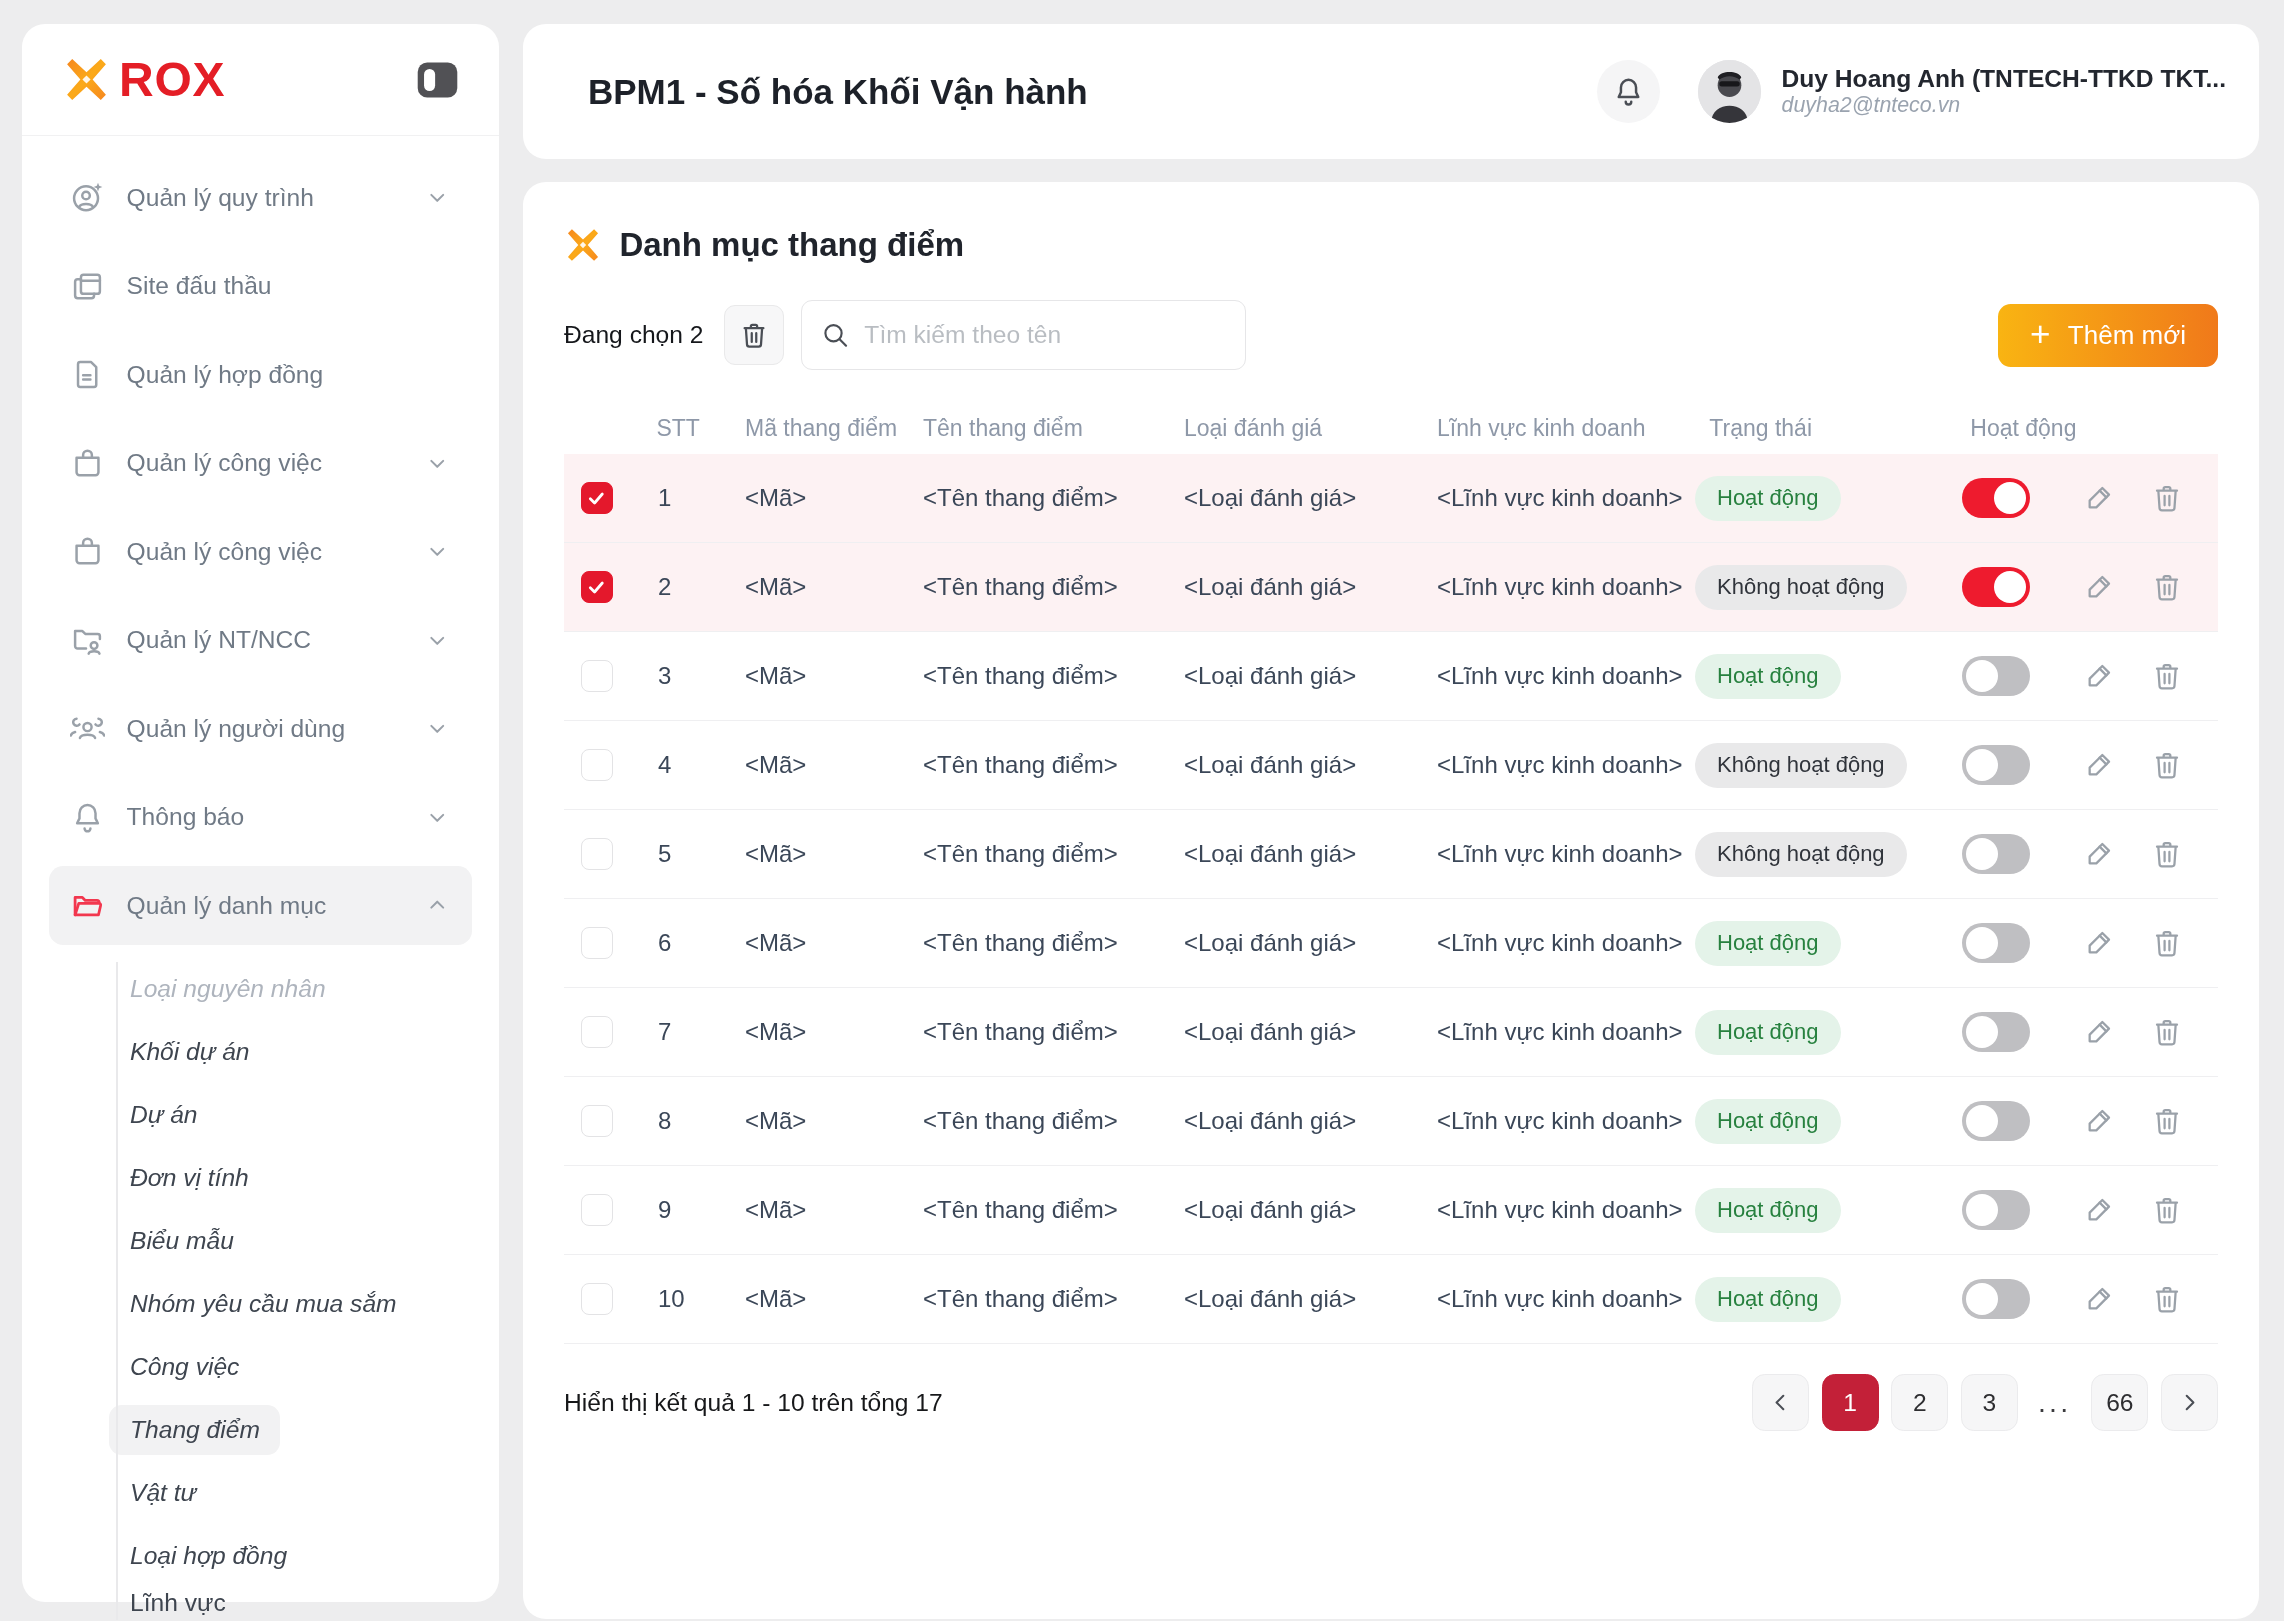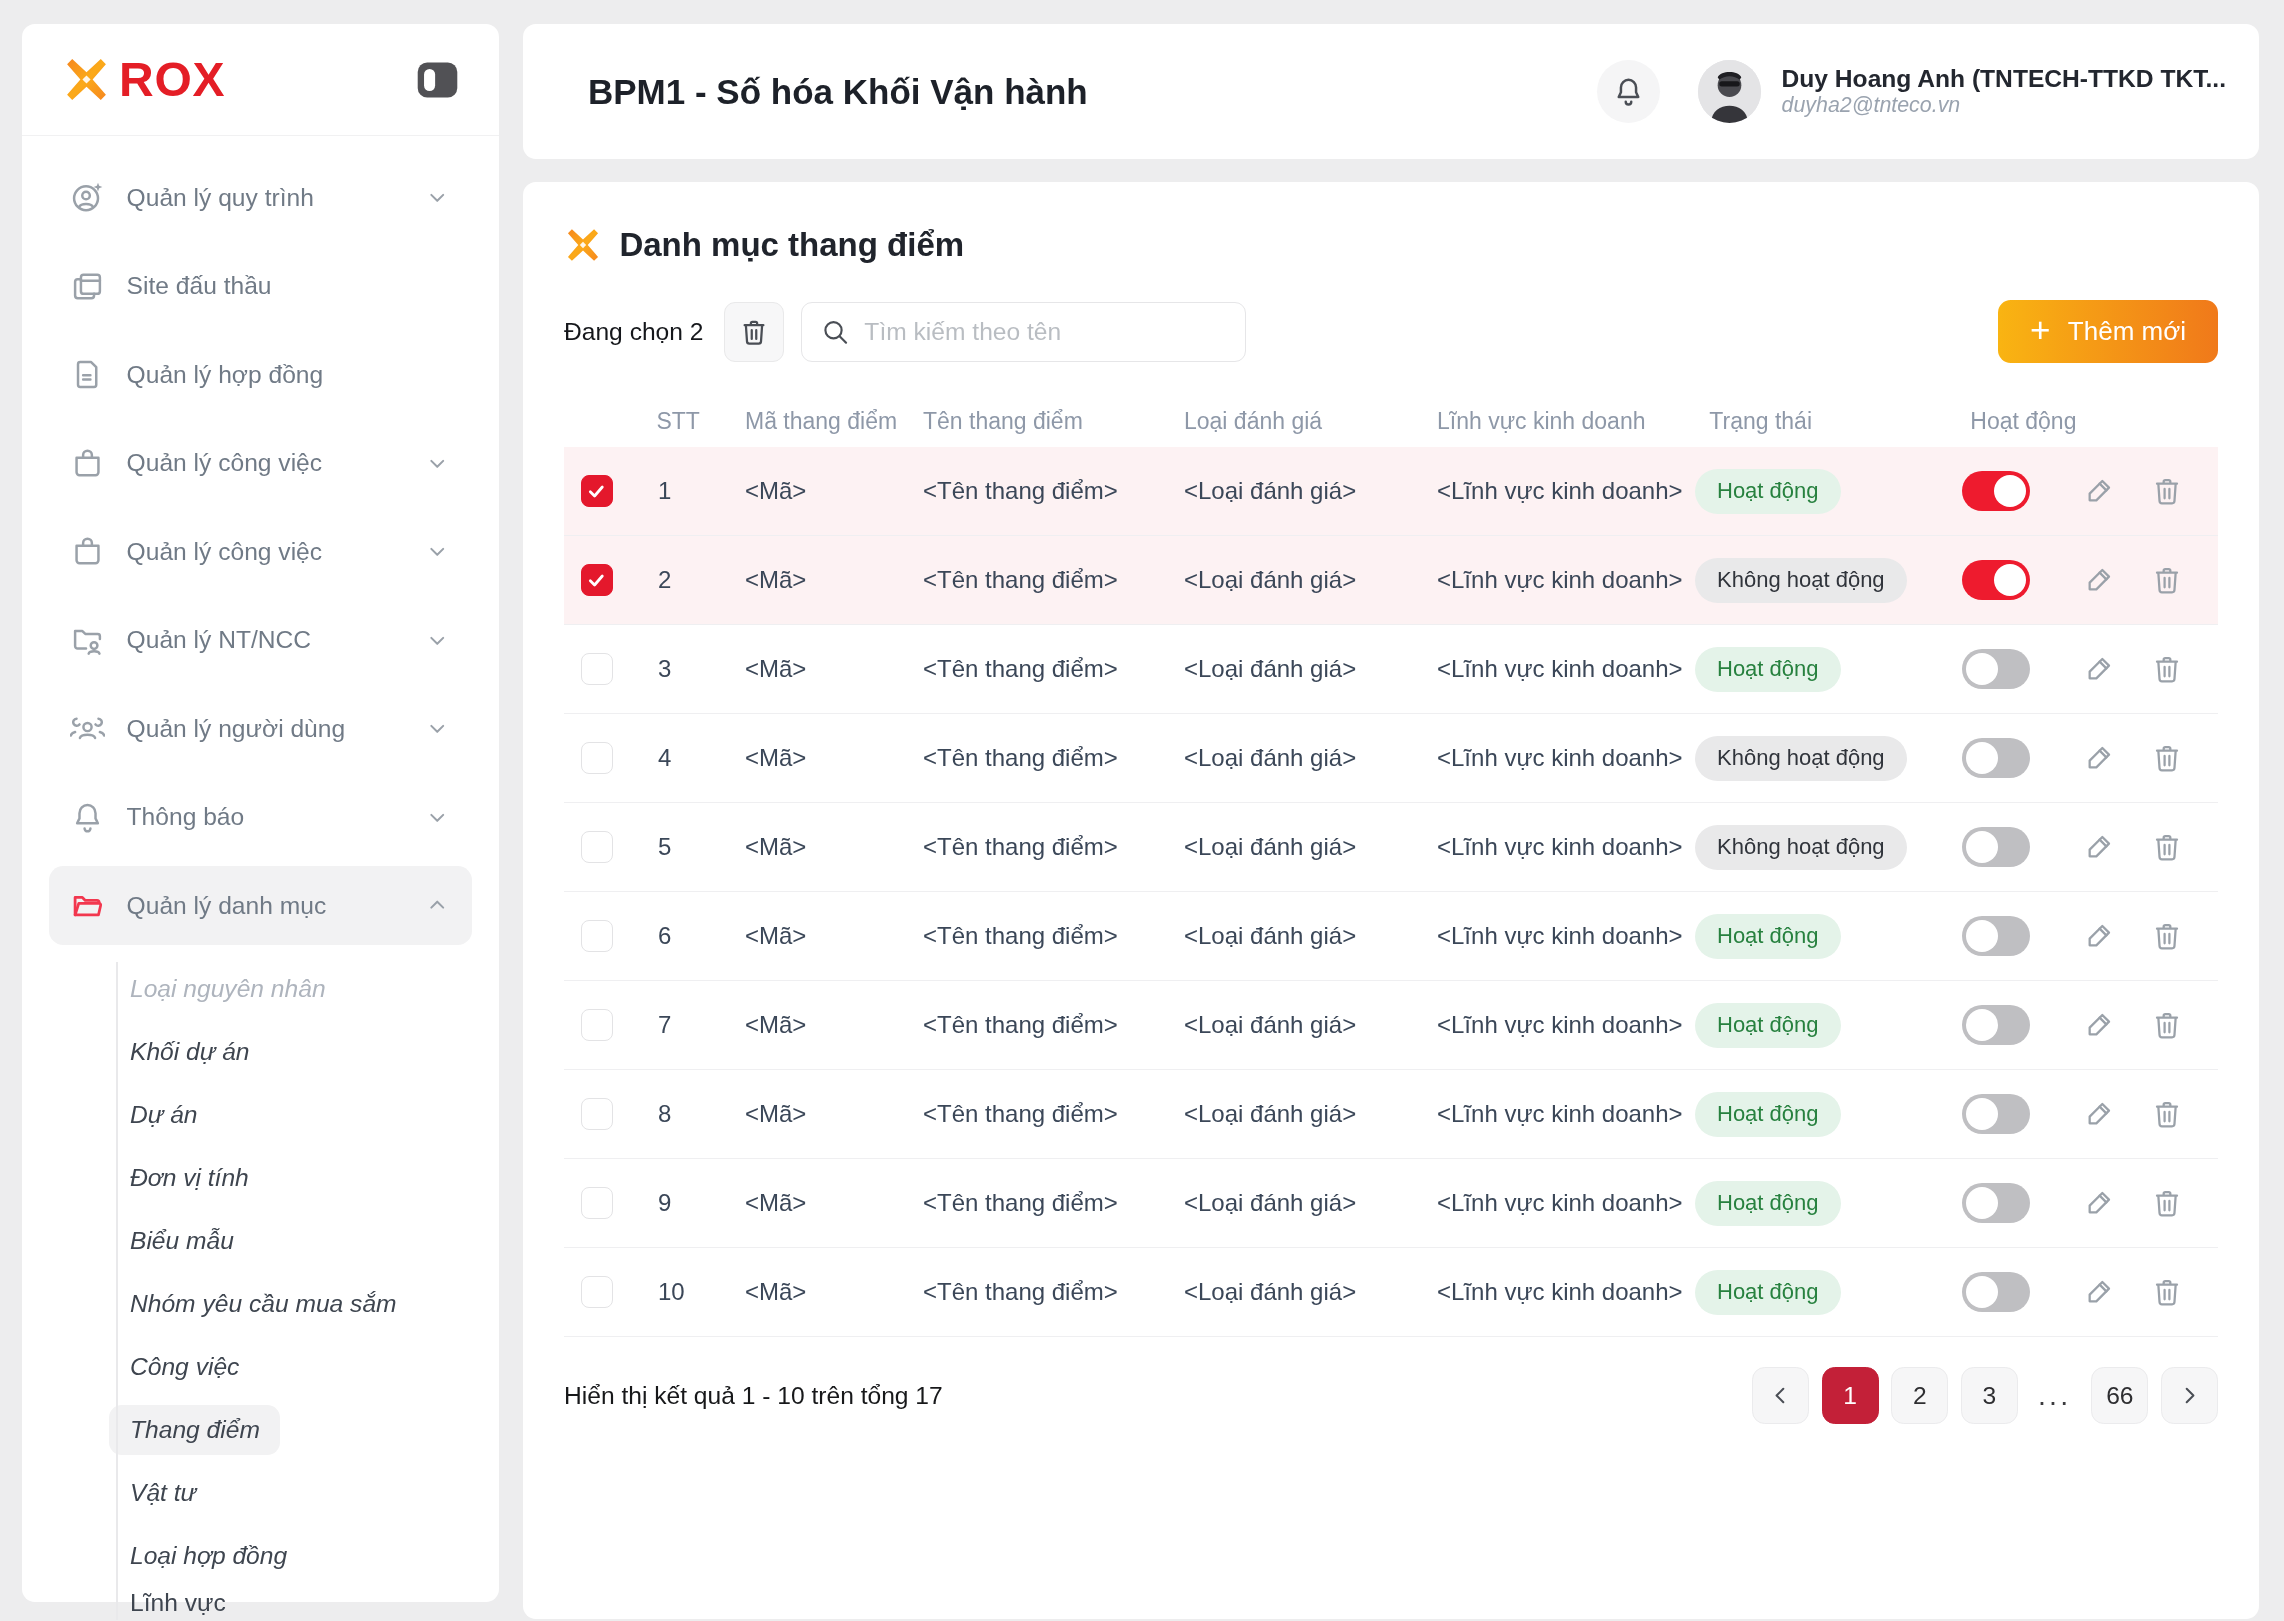--- a/index.html
+++ b/index.html
@@ -3,21 +3,21 @@
 <meta charset="utf-8">
 <style>
   * { margin:0; padding:0; box-sizing:border-box; }
   html,body { width:2284px; height:1622px; overflow:hidden; }
   body {
     background:#ededee;
     font-family:"Liberation Sans","DejaVu Sans",sans-serif;
     color:#3b4758;
     position:relative;
   }
-  .card { background:#fff; border-radius:13px; position:absolute; }
+  .card { background:#fff; border-radius:23px; position:absolute; }
 
   
   #sidebar { left:22px; top:24px; width:477px; height:1578px; }
   .logo-row { height:112px; display:flex; align-items:center; padding:0 40px; border-bottom:0.8px solid #f1f1f2; }
   .logo-mark { width:49px; height:49px; }
   .logo-text { font-size:48px; font-weight:800; color:#e41e26; letter-spacing:0.8px; margin-left:8px; line-height:1; }
   .collapse-btn { margin-left:auto; width:43px; height:38px; cursor:pointer; }
   nav.menu { padding:22px 27px 0 27px; }
   .side-item { display:flex; align-items:center; height:79px; margin-bottom:9.5px; padding:0 20.6px; border-radius:14.3px; cursor:pointer; }
   .side-item.active { background:#f2f2f3; }
@@ -43,21 +43,21 @@
   .user-email { font-size:21.4px; color:#9aa3af; margin-top:0;font-style:italic; }
 
   
   #main { left:523px; top:170px; width:1736px; height:1437px; padding:44px 41px 0 41px;margin-top:12px; }
   .heading-row { display:flex; align-items:center; }
   .heading-mark { width:38px; height:38px; }
   .heading-text { font-size:33px; font-weight:700; color:#20242c; margin-left:17.4px; }
   .controls-row { margin-top:36px; display:flex; align-items:center; }
   .sel-label { font-size:24.6px; color:#15171b; }
   .trash-btn { width:60px; height:60px; margin-left:20.6px; background:#f7f7f8; border:1.6px solid #e9e9ea; border-radius:11px; display:flex; align-items:center; justify-content:center; cursor:pointer; }
-  .search-box { margin-left:17.4px; width:445px; height:60px; border:1.6px solid #e6e6e8; border-radius:11px; display:flex; align-items:center; padding:0 19px; background:#fff; }
+  .search-box { margin-left:17.4px; width:445px; height:70px; border:1.6px solid #e6e6e8; border-radius:11px; display:flex; align-items:center; padding:0 19px; background:#fff; }
   .search-box input { border:none; outline:none; font-size:24.6px; margin-left:14.3px; width:100%; font-family:inherit; color:#333; }
   .search-box input::placeholder { color:#b9bdc2; }
   .add-btn { margin-left:auto; height:63px; padding:0 32px; border:none; border-radius:12.7px; background:linear-gradient(90deg,#f9b412,#f0791a); color:#fff; font-size:26px; display:flex; align-items:center; cursor:pointer; font-family:inherit; }
   .add-btn .plus { font-size:35px; font-weight:400; margin-right:17.4px; line-height:1; margin-top:-3.2px; }
 
   
   .table { margin-top:33px; }
   .tr { display:grid; grid-template-columns:75px 87px 178px 261px 253px 277px 261px 1fr; align-items:center; }
   .thead { height:51px; color:#8e98a8; font-size:23px; }
   .thead > div { padding-left:19px; }

